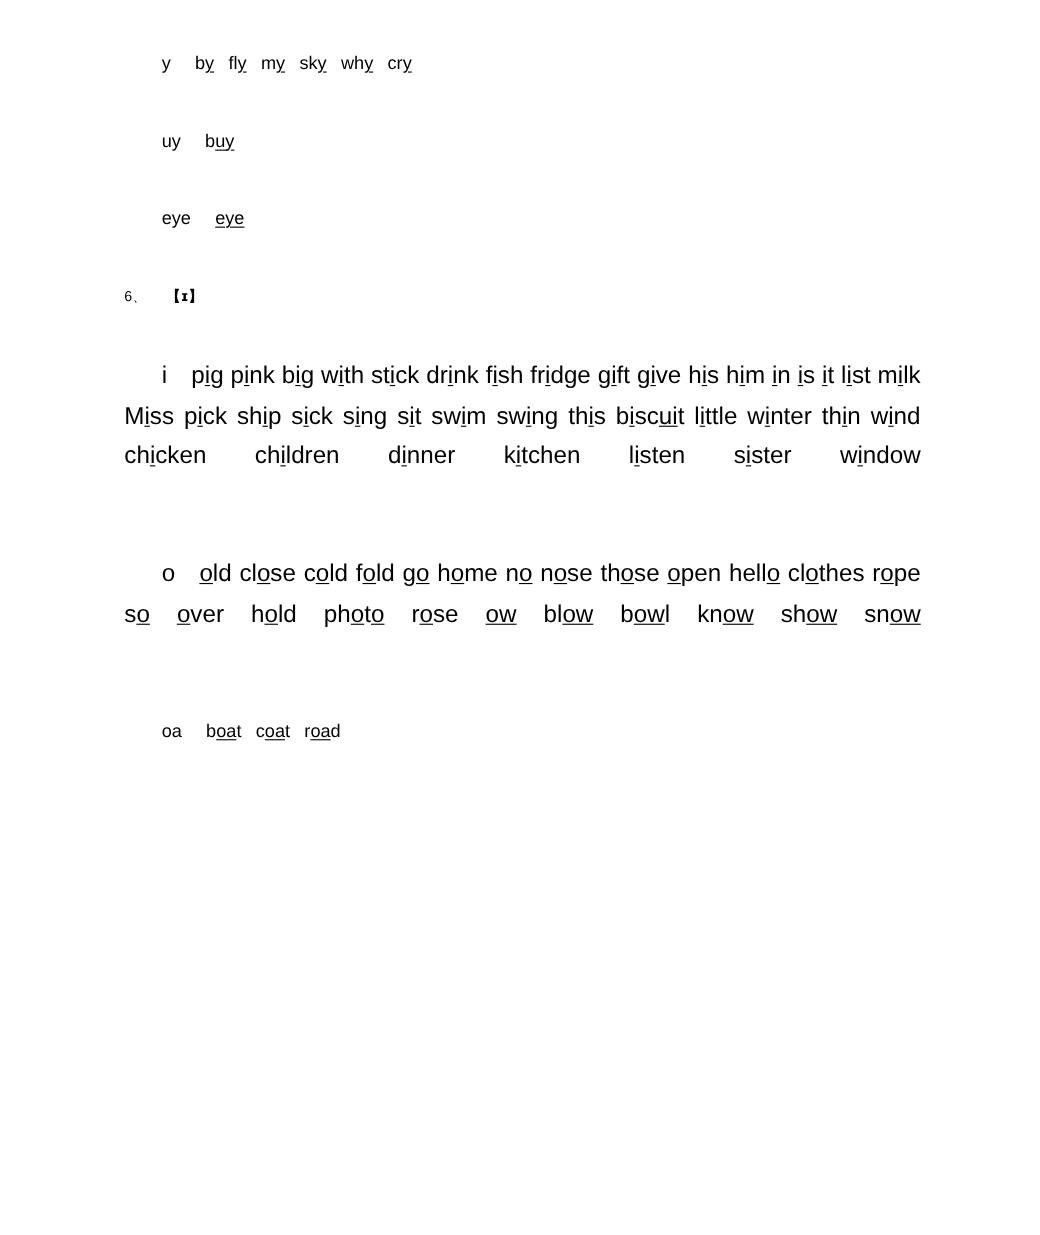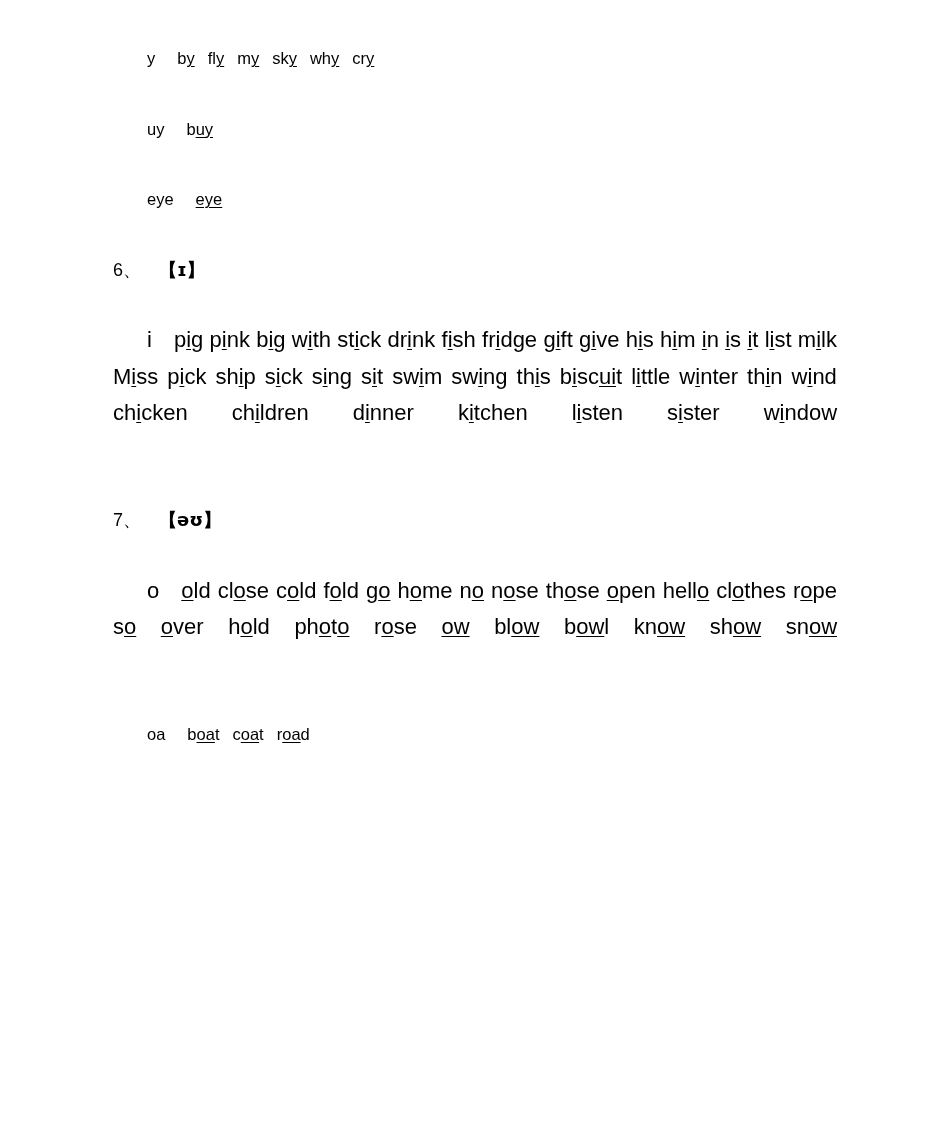--- a/index.html
+++ b/index.html
@@ -49,21 +49,21 @@
   }
   .word:last-child {
     margin-right: 0;
   }
   .u {
     text-decoration: underline;
     text-underline-offset: 2px;
     text-decoration-thickness: 1px;
   }
   .heading {
-    font-size: 18px;
+    font-size: 13px;
     line-height: 36.5px;
     margin: 0 0 34px 0;
   }
   .heading .num {
     letter-spacing: 0;
   }
   .heading .ipa {
     font-weight: bold;
     margin-left: 18px;
     font-family: "DejaVu Sans", sans-serif;
@@ -90,17 +90,16 @@
 </head>
 <body>
 
 <div class="page">
   <div id="content">
       <p class="para"><span class="indent"></span><span class="label">y</span><span class="gap"></span><span class="word"><span>b</span><span class="u">y</span></span><span class="word"><span>fl</span><span class="u">y</span></span><span class="word"><span>m</span><span class="u">y</span></span><span class="word"><span>sk</span><span class="u">y</span></span><span class="word"><span>wh</span><span class="u">y</span></span><span class="word"><span>cr</span><span class="u">y</span></span></p>
       <p class="para"><span class="indent"></span><span class="label">uy</span><span class="gap"></span><span class="word"><span>b</span><span class="u">uy</span></span></p>
       <p class="para"><span class="indent"></span><span class="label">eye</span><span class="gap"></span><span class="word"><span class="u">eye</span></span></p>
       <p class="heading"><span class="indent"></span><span class="num">6、</span><span class="ipa">【ɪ】</span></p>
       <p class="para list-para"><span class="indent"></span><span class="label">i</span><span class="gap"></span><span class="word"><span>p</span><span class="u">i</span><span>g</span></span> <span class="word"><span>p</span><span class="u">i</span><span>nk</span></span> <span class="word"><span>b</span><span class="u">i</span><span>g</span></span> <span class="word"><span>w</span><span class="u">i</span><span>th</span></span> <span class="word"><span>st</span><span class="u">i</span><span>ck</span></span> <span class="word"><span>dr</span><span class="u">i</span><span>nk</span></span> <span class="word"><span>f</span><span class="u">i</span><span>sh</span></span> <span class="word"><span>fr</span><span class="u">i</span><span>dge</span></span> <span class="word"><span>g</span><span class="u">i</span><span>ft</span></span> <span class="word"><span>g</span><span class="u">i</span><span>ve</span></span> <span class="word"><span>h</span><span class="u">i</span><span>s</span></span> <span class="word"><span>h</span><span class="u">i</span><span>m</span></span> <span class="word"><span class="u">i</span><span>n</span></span> <span class="word"><span class="u">i</span><span>s</span></span> <span class="word"><span class="u">i</span><span>t</span></span> <span class="word"><span>l</span><span class="u">i</span><span>st</span></span> <span class="word"><span>m</span><span class="u">i</span><span>lk</span></span> <span class="word"><span>M</span><span class="u">i</span><span>ss</span></span> <span class="word"><span>p</span><span class="u">i</span><span>ck</span></span> <span class="word"><span>sh</span><span class="u">i</span><span>p</span></span> <span class="word"><span>s</span><span class="u">i</span><span>ck</span></span> <span class="word"><span>s</span><span class="u">i</span><span>ng</span></span> <span class="word"><span>s</span><span class="u">i</span><span>t</span></span> <span class="word"><span>sw</span><span class="u">i</span><span>m</span></span> <span class="word"><span>sw</span><span class="u">i</span><span>ng</span></span> <span class="word"><span>th</span><span class="u">i</span><span>s</span></span> <span class="word"><span>b</span><span class="u">i</span><span>sc</span><span class="u">ui</span><span>t</span></span> <span class="word"><span>l</span><span class="u">i</span><span>ttle</span></span> <span class="word"><span>w</span><span class="u">i</span><span>nter</span></span> <span class="word"><span>th</span><span class="u">i</span><span>n</span></span> <span class="word"><span>w</span><span class="u">i</span><span>nd</span></span> <span class="word"><span>ch</span><span class="u">i</span><span>cken</span></span> <span class="word"><span>ch</span><span class="u">i</span><span>ldren</span></span> <span class="word"><span>d</span><span class="u">i</span><span>nner</span></span> <span class="word"><span>k</span><span class="u">i</span><span>tchen</span></span> <span class="word"><span>l</span><span class="u">i</span><span>sten</span></span> <span class="word"><span>s</span><span class="u">i</span><span>ster</span></span> <span class="word"><span>w</span><span class="u">i</span><span>ndow</span></span></p>
-      <p class="heading"><span class="indent"></span><span class="num">7、</span><span class="ipa">【əʊ】</span></p>
       <p class="para list-para"><span class="indent"></span><span class="label">o</span><span class="gap"></span><span class="word"><span class="u">o</span><span>ld</span></span> <span class="word"><span>cl</span><span class="u">o</span><span>se</span></span> <span class="word"><span>c</span><span class="u">o</span><span>ld</span></span> <span class="word"><span>f</span><span class="u">o</span><span>ld</span></span> <span class="word"><span>g</span><span class="u">o</span></span> <span class="word"><span>h</span><span class="u">o</span><span>me</span></span> <span class="word"><span>n</span><span class="u">o</span></span> <span class="word"><span>n</span><span class="u">o</span><span>se</span></span> <span class="word"><span>th</span><span class="u">o</span><span>se</span></span> <span class="word"><span class="u">o</span><span>pen</span></span> <span class="word"><span>hell</span><span class="u">o</span></span> <span class="word"><span>cl</span><span class="u">o</span><span>thes</span></span> <span class="word"><span>r</span><span class="u">o</span><span>pe</span></span> <span class="word"><span>s</span><span class="u">o</span></span> <span class="word"><span class="u">o</span><span>ver</span></span> <span class="word"><span>h</span><span class="u">o</span><span>ld</span></span> <span class="word"><span>ph</span><span class="u">o</span><span>t</span><span class="u">o</span></span> <span class="word"><span>r</span><span class="u">o</span><span>se</span></span> <span class="word"><span class="u">ow</span></span> <span class="word"><span>bl</span><span class="u">ow</span></span> <span class="word"><span>b</span><span class="u">ow</span><span>l</span></span> <span class="word"><span>kn</span><span class="u">ow</span></span> <span class="word"><span>sh</span><span class="u">ow</span></span> <span class="word"><span>sn</span><span class="u">ow</span></span></p>
       <p class="para"><span class="indent"></span><span class="label">oa</span><span class="gap"></span><span class="word"><span>b</span><span class="u">oa</span><span>t</span></span><span class="word"><span>c</span><span class="u">oa</span><span>t</span></span><span class="word"><span>r</span><span class="u">oa</span><span>d</span></span></p>
     </div>
 </div>
 
 </body></html>

